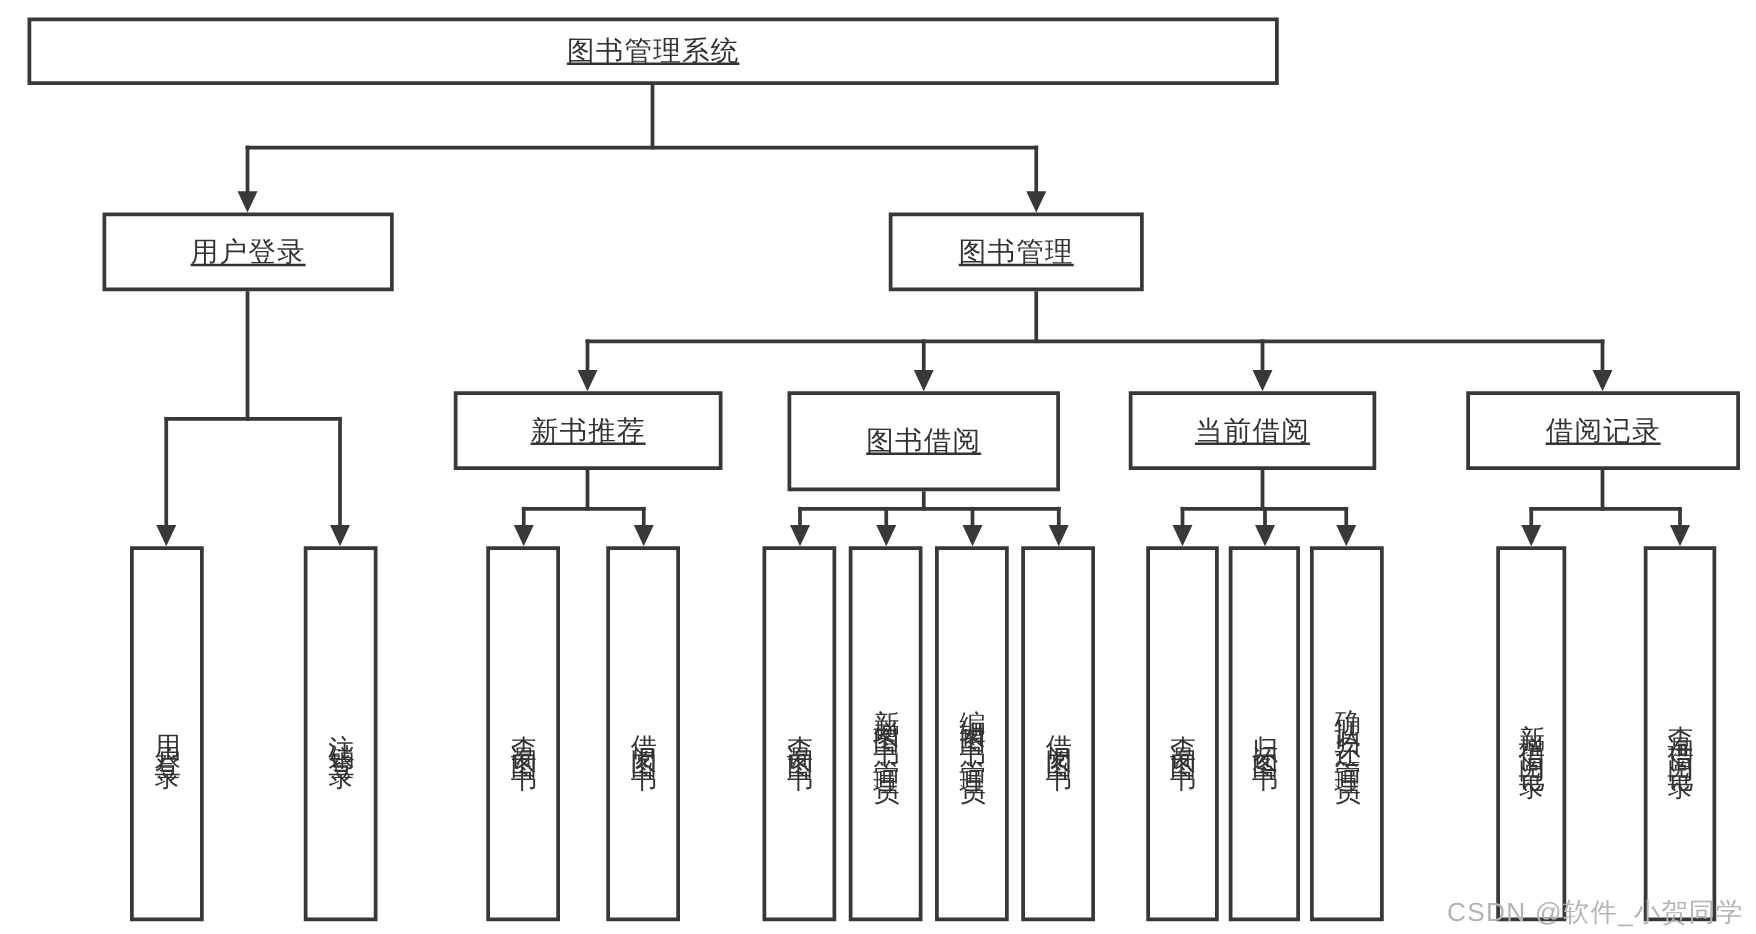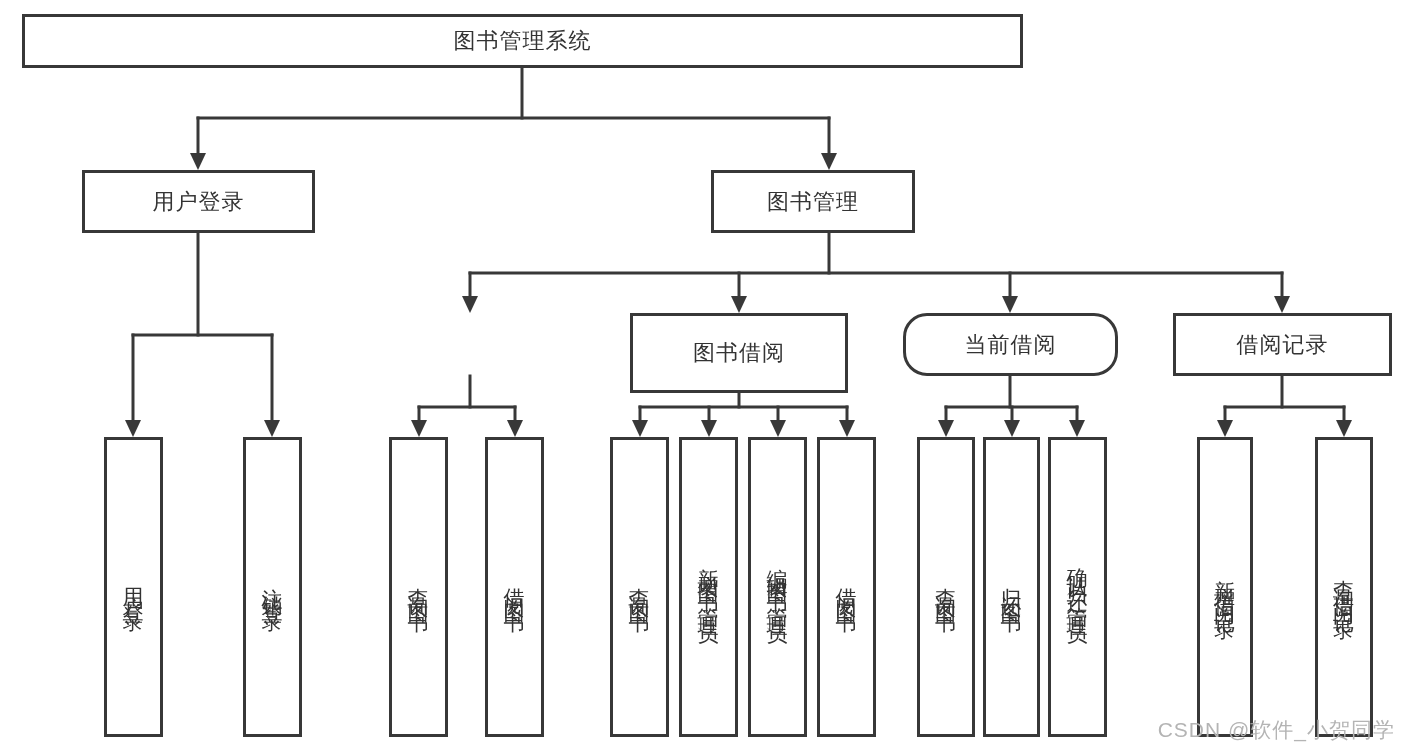--- a/index.html
+++ b/index.html
@@ -22,20 +22,21 @@
     background:#ffffff;
     display:flex;
     align-items:center;
     justify-content:center;
     text-align:center;
   }
   .node.h .node-label{
     font-size:22px;
     letter-spacing:1px;
     white-space:nowrap;
+    text-decoration:underline;
   }
   .node.v .node-label{
     writing-mode:vertical-rl;
     text-orientation:mixed;
     font-size:21px;
     letter-spacing:8px;
     line-height:1.1;
     white-space:nowrap;
   }
   #watermark{
@@ -109,24 +110,27 @@
 
   <div class="node h" style="left: 22px; top: 14px; width: 1001px; height: 54px;">
       <span class="node-label">图书管理系统</span>
     </div>
     <div class="node h" style="left: 82px; top: 170px; width: 233px; height: 63px;">
       <span class="node-label">用户登录</span>
     </div>
     <div class="node h" style="left: 711px; top: 170px; width: 204px; height: 63px;">
       <span class="node-label">图书管理</span>
     </div>
+    <div class="node h" style="left: 363px; top: 313px; width: 215px; height: 63px;">
+      <span class="node-label">新书推荐</span>
+    </div>
     <div class="node h" style="left: 630px; top: 313px; width: 218px; height: 80px;">
       <span class="node-label">图书借阅</span>
     </div>
-    <div class="node h" style="left: 903px; top: 313px; width: 215px; height: 63px; border-radius: 24px;">
+    <div class="node h" style="left: 903px; top: 313px; width: 198px; height: 63px;">
       <span class="node-label">当前借阅</span>
     </div>
     <div class="node h" style="left: 1173px; top: 313px; width: 219px; height: 63px;">
       <span class="node-label">借阅记录</span>
     </div>
     <div class="node v" style="left: 104px; top: 437px; width: 59px; height: 300px;">
       <span class="node-label">用户登录</span>
     </div>
     <div class="node v" style="left: 243px; top: 437px; width: 59px; height: 300px;">
       <span class="node-label">注销登录</span>

